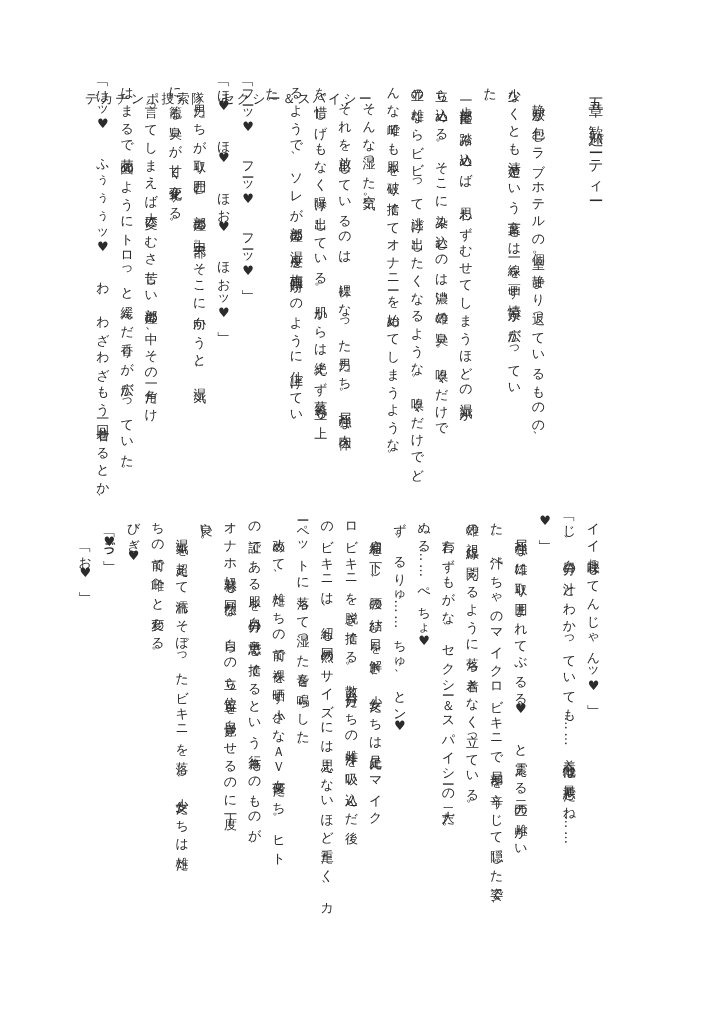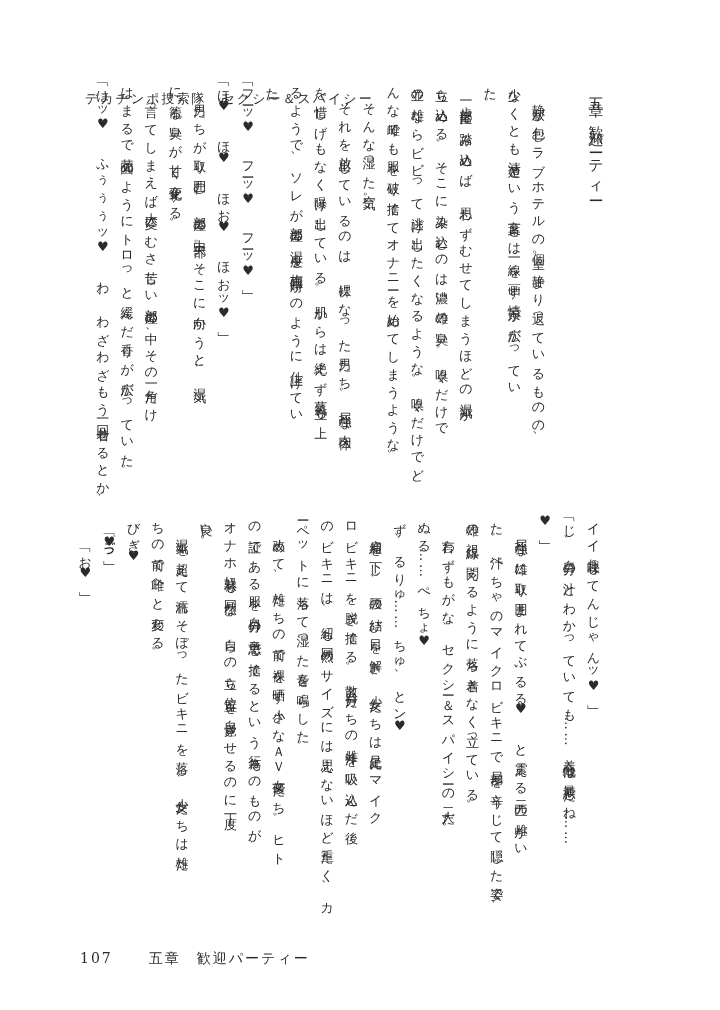--- a/index.html
+++ b/index.html
@@ -107,17 +107,14 @@
         <div class="vline">オナホ奴隷も同然な、自らの立ち位置を自覚させるのに丁度</div>
         <div class="vline">良い。</div>
         <div class="vline">　湿気を超えて濡れそぼったビキニを落し、少女たちは雄た</div>
         <div class="vline">ちの前で雌へと変わる。</div>
         <div class="vline">びぎ♥</div>
         <div class="vline">　「ゔ♥」</div>
         <div class="vline">　　「お゙♥」</div>
       </div>
   </div>
 
-  <div class="footer">
-    <span>107</span><span class="chapter-ref">五章　歓迎パーティー</span>
-  </div>
 
 </div>
 
 </body></html>

